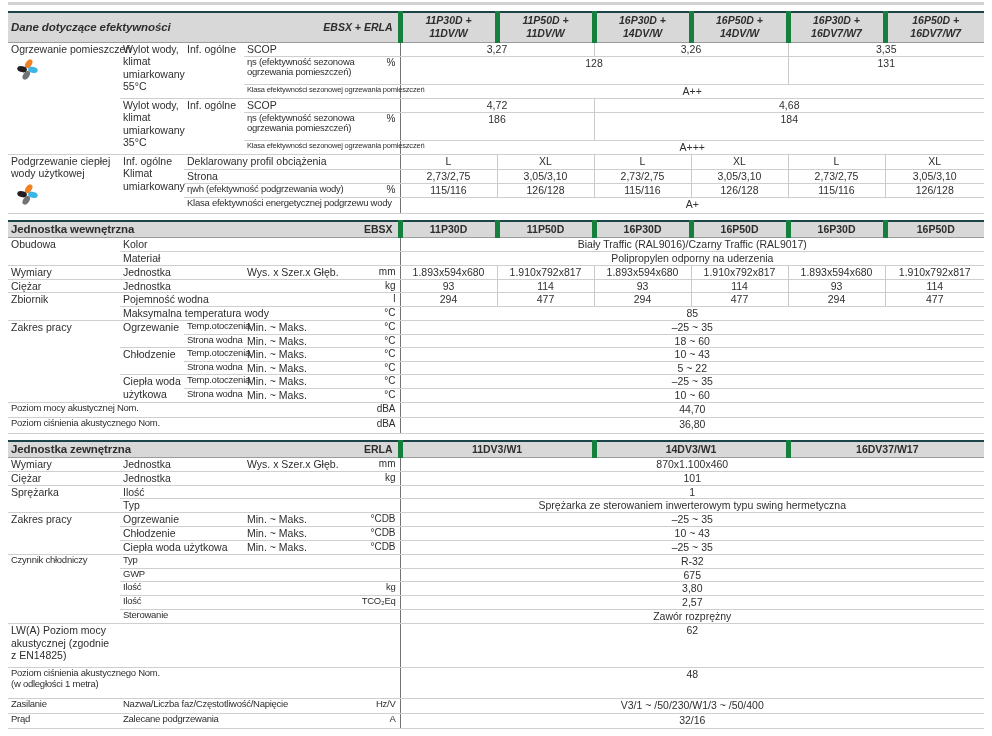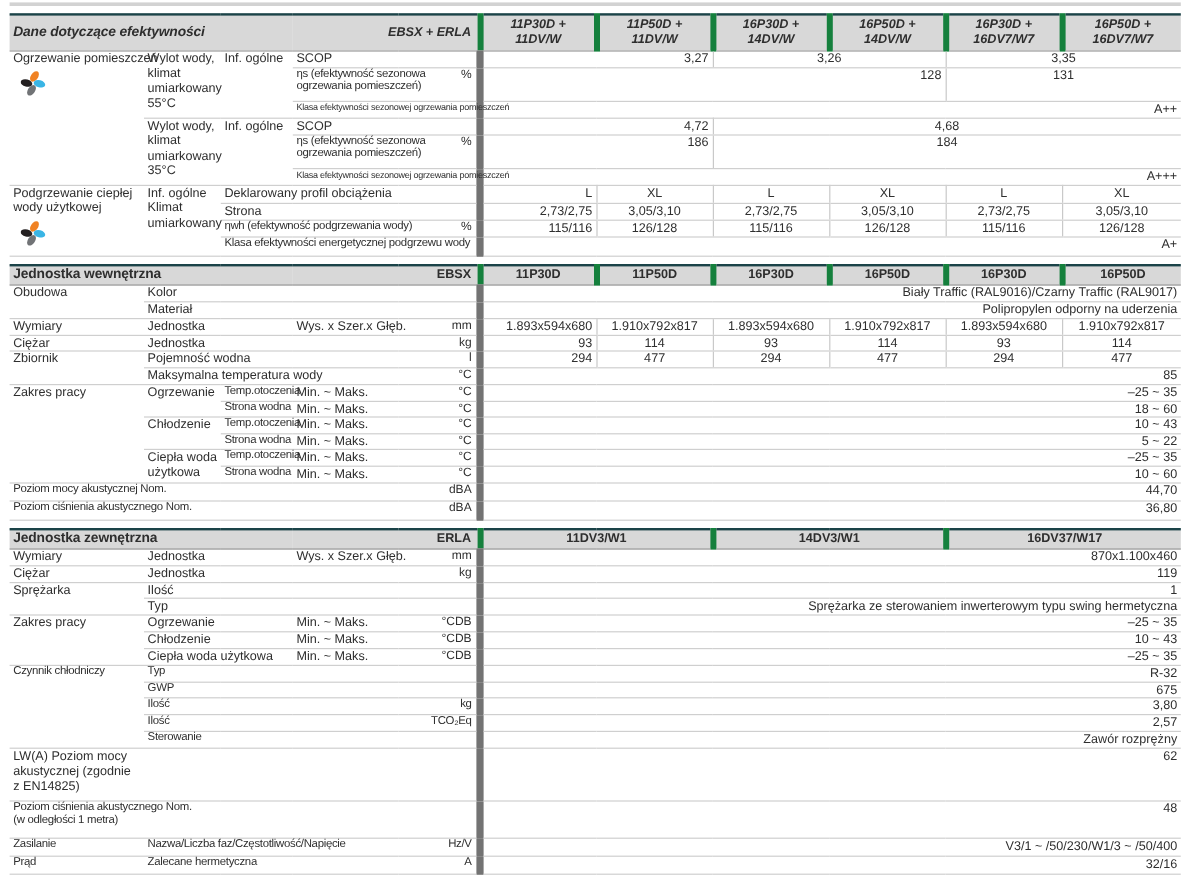--- a/index.html
+++ b/index.html
@@ -18,21 +18,21 @@
     border-bottom:1px solid #9c9c9c;
     font-weight:bold;vertical-align:middle;line-height:13px;font-size:10.5px;
   }
   th.sec-title{text-align:left;font-size:11.5px;letter-spacing:-0.1px;}
   th.sec-code{text-align:right;padding-right:5px;white-space:nowrap;}
   th.col-head{text-align:center;border-left:5px solid #15803d;white-space:pre-line;}
   tbody td{border-bottom:1px solid #cfcfcf;font-size:10.5px;line-height:12.5px;}
   td.lbl span{white-space:pre;display:inline-block;}
   td.val{text-align:center;border-left:1px solid #c9c9c9;color:#2f2f2f;}
   td.val span{white-space:pre;display:inline-block;}
-  td.fd{border-left:6px solid #737373;text-align:right;}
+  td.fd{border-left:1px solid #737373;}
   td.unit{text-align:right;padding-right:4px;font-size:10px;white-space:nowrap;}
   .sm{font-size:9.5px !important;letter-spacing:-0.25px;line-height:10.5px !important;}
   .xs{font-size:7.5px !important;letter-spacing:-0.2px;line-height:9px !important;}
   td.has-icon svg{display:block;margin:4px 0 0 6px;}
   .footer{font-size:9.5px;color:#454545;padding:5px 0 0 0;}
 </style>
 </head>
 <body>
 
 <div class="wrap">
@@ -322,21 +322,21 @@
           <td class="lbl"><span>Wymiary</span></td>
           <td colspan="2" class="lbl"><span>Jednostka</span></td>
           <td class="lbl"><span>Wys. x Szer.x Głęb.</span></td>
           <td class="unit"><span>mm</span></td>
           <td colspan="6" class="val fd"><span>870x1.100x460</span></td>
         </tr>
         <tr style="height: 13px;">
           <td class="lbl"><span>Ciężar</span></td>
           <td colspan="3" class="lbl"><span>Jednostka</span></td>
           <td class="unit"><span>kg</span></td>
-          <td colspan="6" class="val fd"><span>119</span></td>
+          <td colspan="6" class="val fd"><span>101</span></td>
         </tr>
         <tr style="height: 13px; margin-top: 36px;">
           <td rowspan="2" class="lbl"><span>Sprężarka</span></td>
           <td colspan="4" class="lbl"><span>Ilość</span></td>
           <td colspan="6" class="val fd"><span>1</span></td>
         </tr>
         <tr style="height: 14px;">
           <td colspan="4" class="lbl"><span>Typ</span></td>
           <td colspan="6" class="val fd"><span>Sprężarka ze sterowaniem inwerterowym typu swing hermetyczna</span></td>
         </tr>
@@ -394,21 +394,21 @@
           <td colspan="6" class="val fd"><span>48</span></td>
         </tr>
         <tr style="height: 15px;">
           <td class="lbl sm"><span>Zasilanie</span></td>
           <td colspan="3" class="lbl sm"><span>Nazwa/Liczba faz/Częstotliwość/Napięcie</span></td>
           <td class="unit sm"><span>Hz/V</span></td>
           <td colspan="6" class="val fd"><span>V3/1 ~ /50/230/W1/3 ~ /50/400</span></td>
         </tr>
         <tr style="height: 15px;">
           <td class="lbl sm"><span>Prąd</span></td>
-          <td colspan="3" class="lbl sm"><span>Zalecane hermetyczna</span></td>
+          <td colspan="3" class="lbl sm"><span>Zalecane podgrzewania</span></td>
           <td class="unit sm"><span>A</span></td>
           <td colspan="6" class="val fd"><span>32/16</span></td>
         </tr>
       </tbody>
   </table>
 
   <div class="footer">Ten produkt zawiera fluorowane gazy cieplarniane.</div>
 </div>
 
 </body></html>

